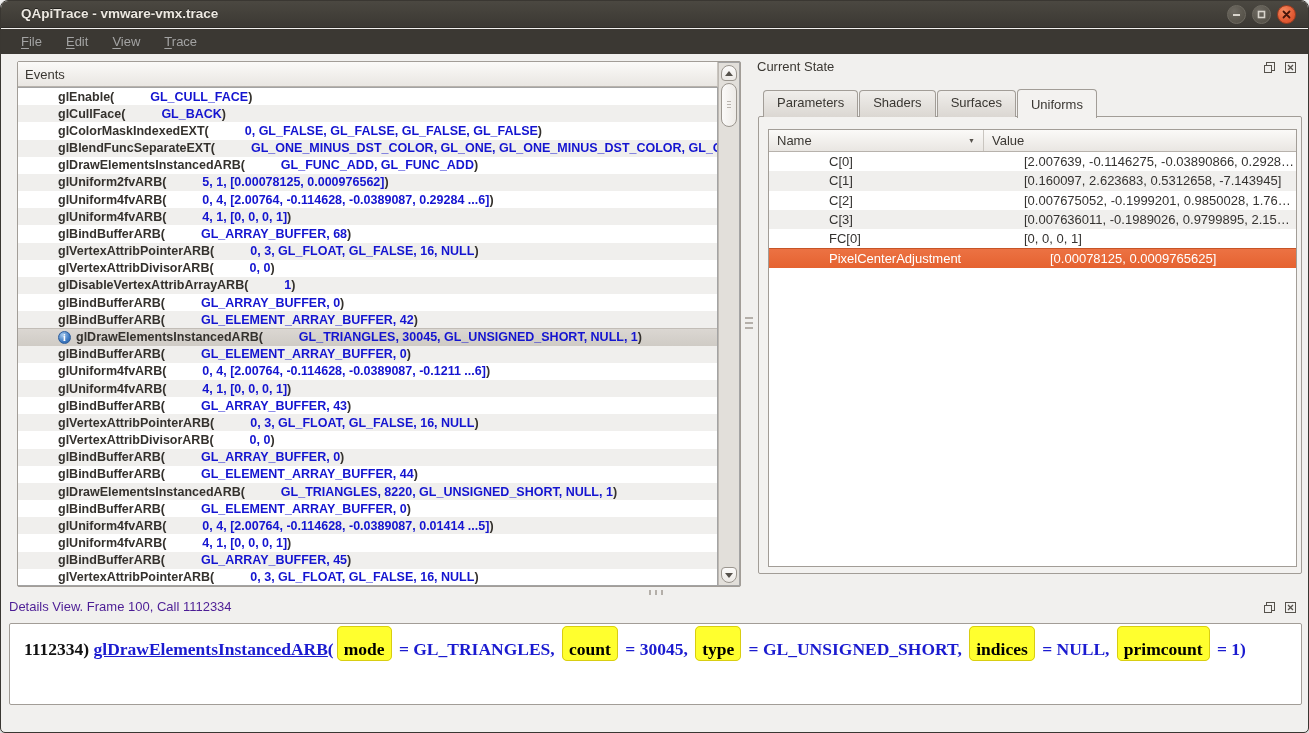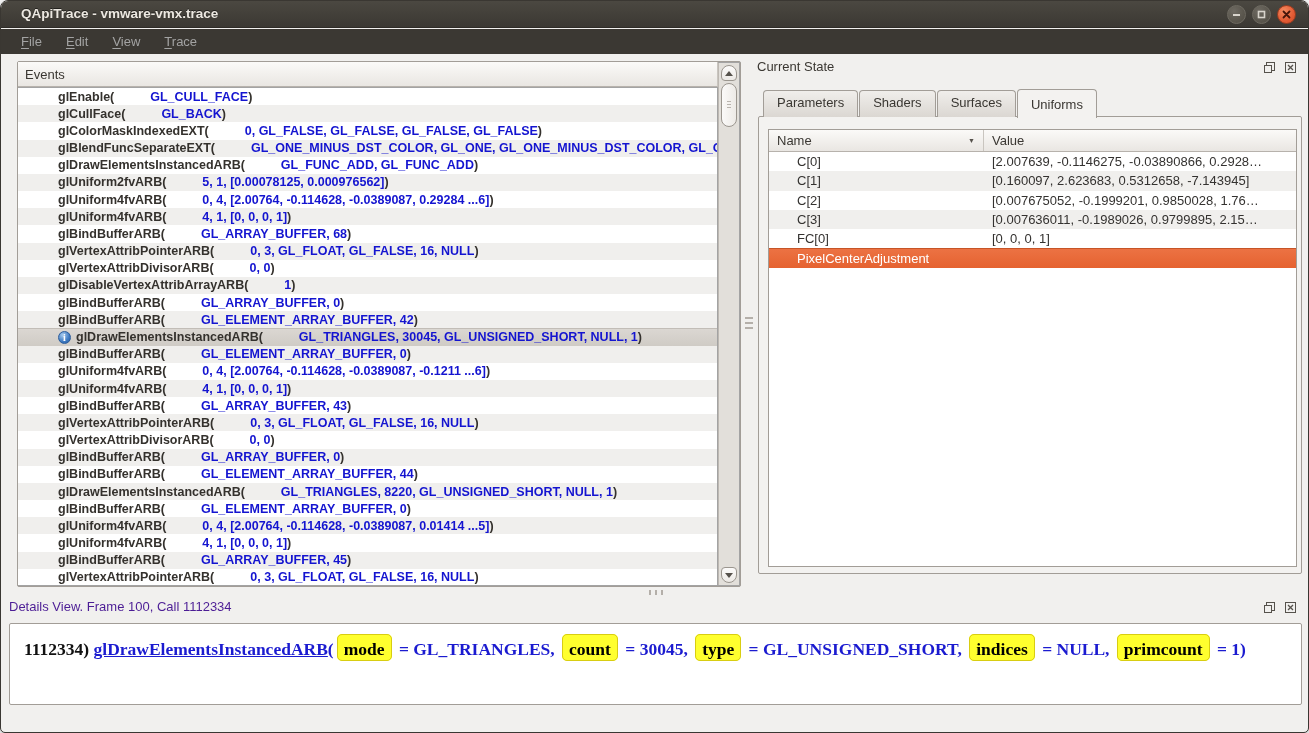--- a/index.html
+++ b/index.html
@@ -86,37 +86,37 @@
   .tab-pane{position:absolute;left:757px;top:115px;width:544px;height:458px;
     background:#F3F2F0;border:1px solid #A29D97;border-radius:2px;}
   .uniforms-table{position:absolute;left:9px;top:12px;width:529px;height:438px;
     background:#FFFFFF;border:1px solid #A29D97;overflow:hidden;}
   .u-header{display:flex;height:22px;background:linear-gradient(#FBFAF8,#E9E6E2);
     border-bottom:1px solid #B7B2AC;font-size:13px;color:#3A3732;}
   .u-hname{width:215px;display:flex;align-items:center;padding-left:8px;
     border-right:1px solid #C9C5BF;position:relative;}
   .u-hname .sort{position:absolute;right:8px;font-size:7px;color:#56524C;}
   .u-hvalue{flex:1;display:flex;align-items:center;padding-left:8px;}
-  .u-row{display:flex;height:19.3px;align-items:center;font-size:13px;color:#343230;background:#FFFFFF;}
+  .u-row{display:flex;height:19.3px;align-items:center;font-size:13px;color:#343230;background:#FFFFFF;padding-left:32px;}
   .u-row.alt{background:#F0EFED;}
   .u-row.sel{background:linear-gradient(#EC7243,#E56230);border-top:1px solid #C65427;color:#FFFFFF;gap:26px;}
   .u-name{width:215px;padding-left:28px;white-space:nowrap;overflow:hidden;}
   .u-value{flex:1;padding-left:8px;white-space:nowrap;overflow:hidden;}
 
   
   .details-title{position:absolute;left:8px;top:598px;font-size:13px;color:#4c1d95;}
   .details-box{position:absolute;left:8px;top:622px;width:1293px;height:82px;
     background:#FFFFFF;border:1px solid #A29D97;border-radius:2px;padding:15px 14px;}
   .call-line{font-family:"Liberation Serif","DejaVu Serif",serif;font-size:17.5px;
     font-weight:bold;white-space:nowrap;}
   .call-num{color:#111111;}
   .fn-link{color:#1B1BD0;text-decoration:underline;cursor:pointer;}
   .pv{color:#1B1BD0;}
   .pname{background:#FFFF2E;border:1px solid #D8CD12;border-radius:5px;
-    padding:4px 6px 1px 6px;margin:0 3px;color:#000000;}
+    padding:12px 6px 1px 6px;margin:0 3px;color:#000000;}
 </style>
 </head>
 <body>
 
 <div class="window">
 
   <div class="titlebar">
     <span class="window-title">QApiTrace - vmware-vmx.trace</span>
     <div class="win-controls">
       <div class="wbtn">
@@ -362,20 +362,21 @@
           <div class="u-row alt">
             <div class="u-name">C[3]</div>
             <div class="u-value">[0.007636011, -0.1989026, 0.9799895, 2.15…</div>
           </div>
           <div class="u-row">
             <div class="u-name">FC[0]</div>
             <div class="u-value">[0, 0, 0, 1]</div>
           </div>
           <div class="u-row alt sel">
             <div class="u-name">PixelCenterAdjustment</div>
+            <div class="u-value">[0.00078125, 0.0009765625]</div>
           </div>
         </div>
     </div>
   </div>
 
   <span class="details-title">Details View. Frame 100, Call 1112334</span>
   <div class="dock-btns details-pos">
     <div class="dock-btn">
       <svg width="13" height="13" viewBox="0 0 13 13">
           <rect x="3.5" y="1.5" width="8" height="8" fill="none" stroke="#56524C" stroke-width="1"></rect>

